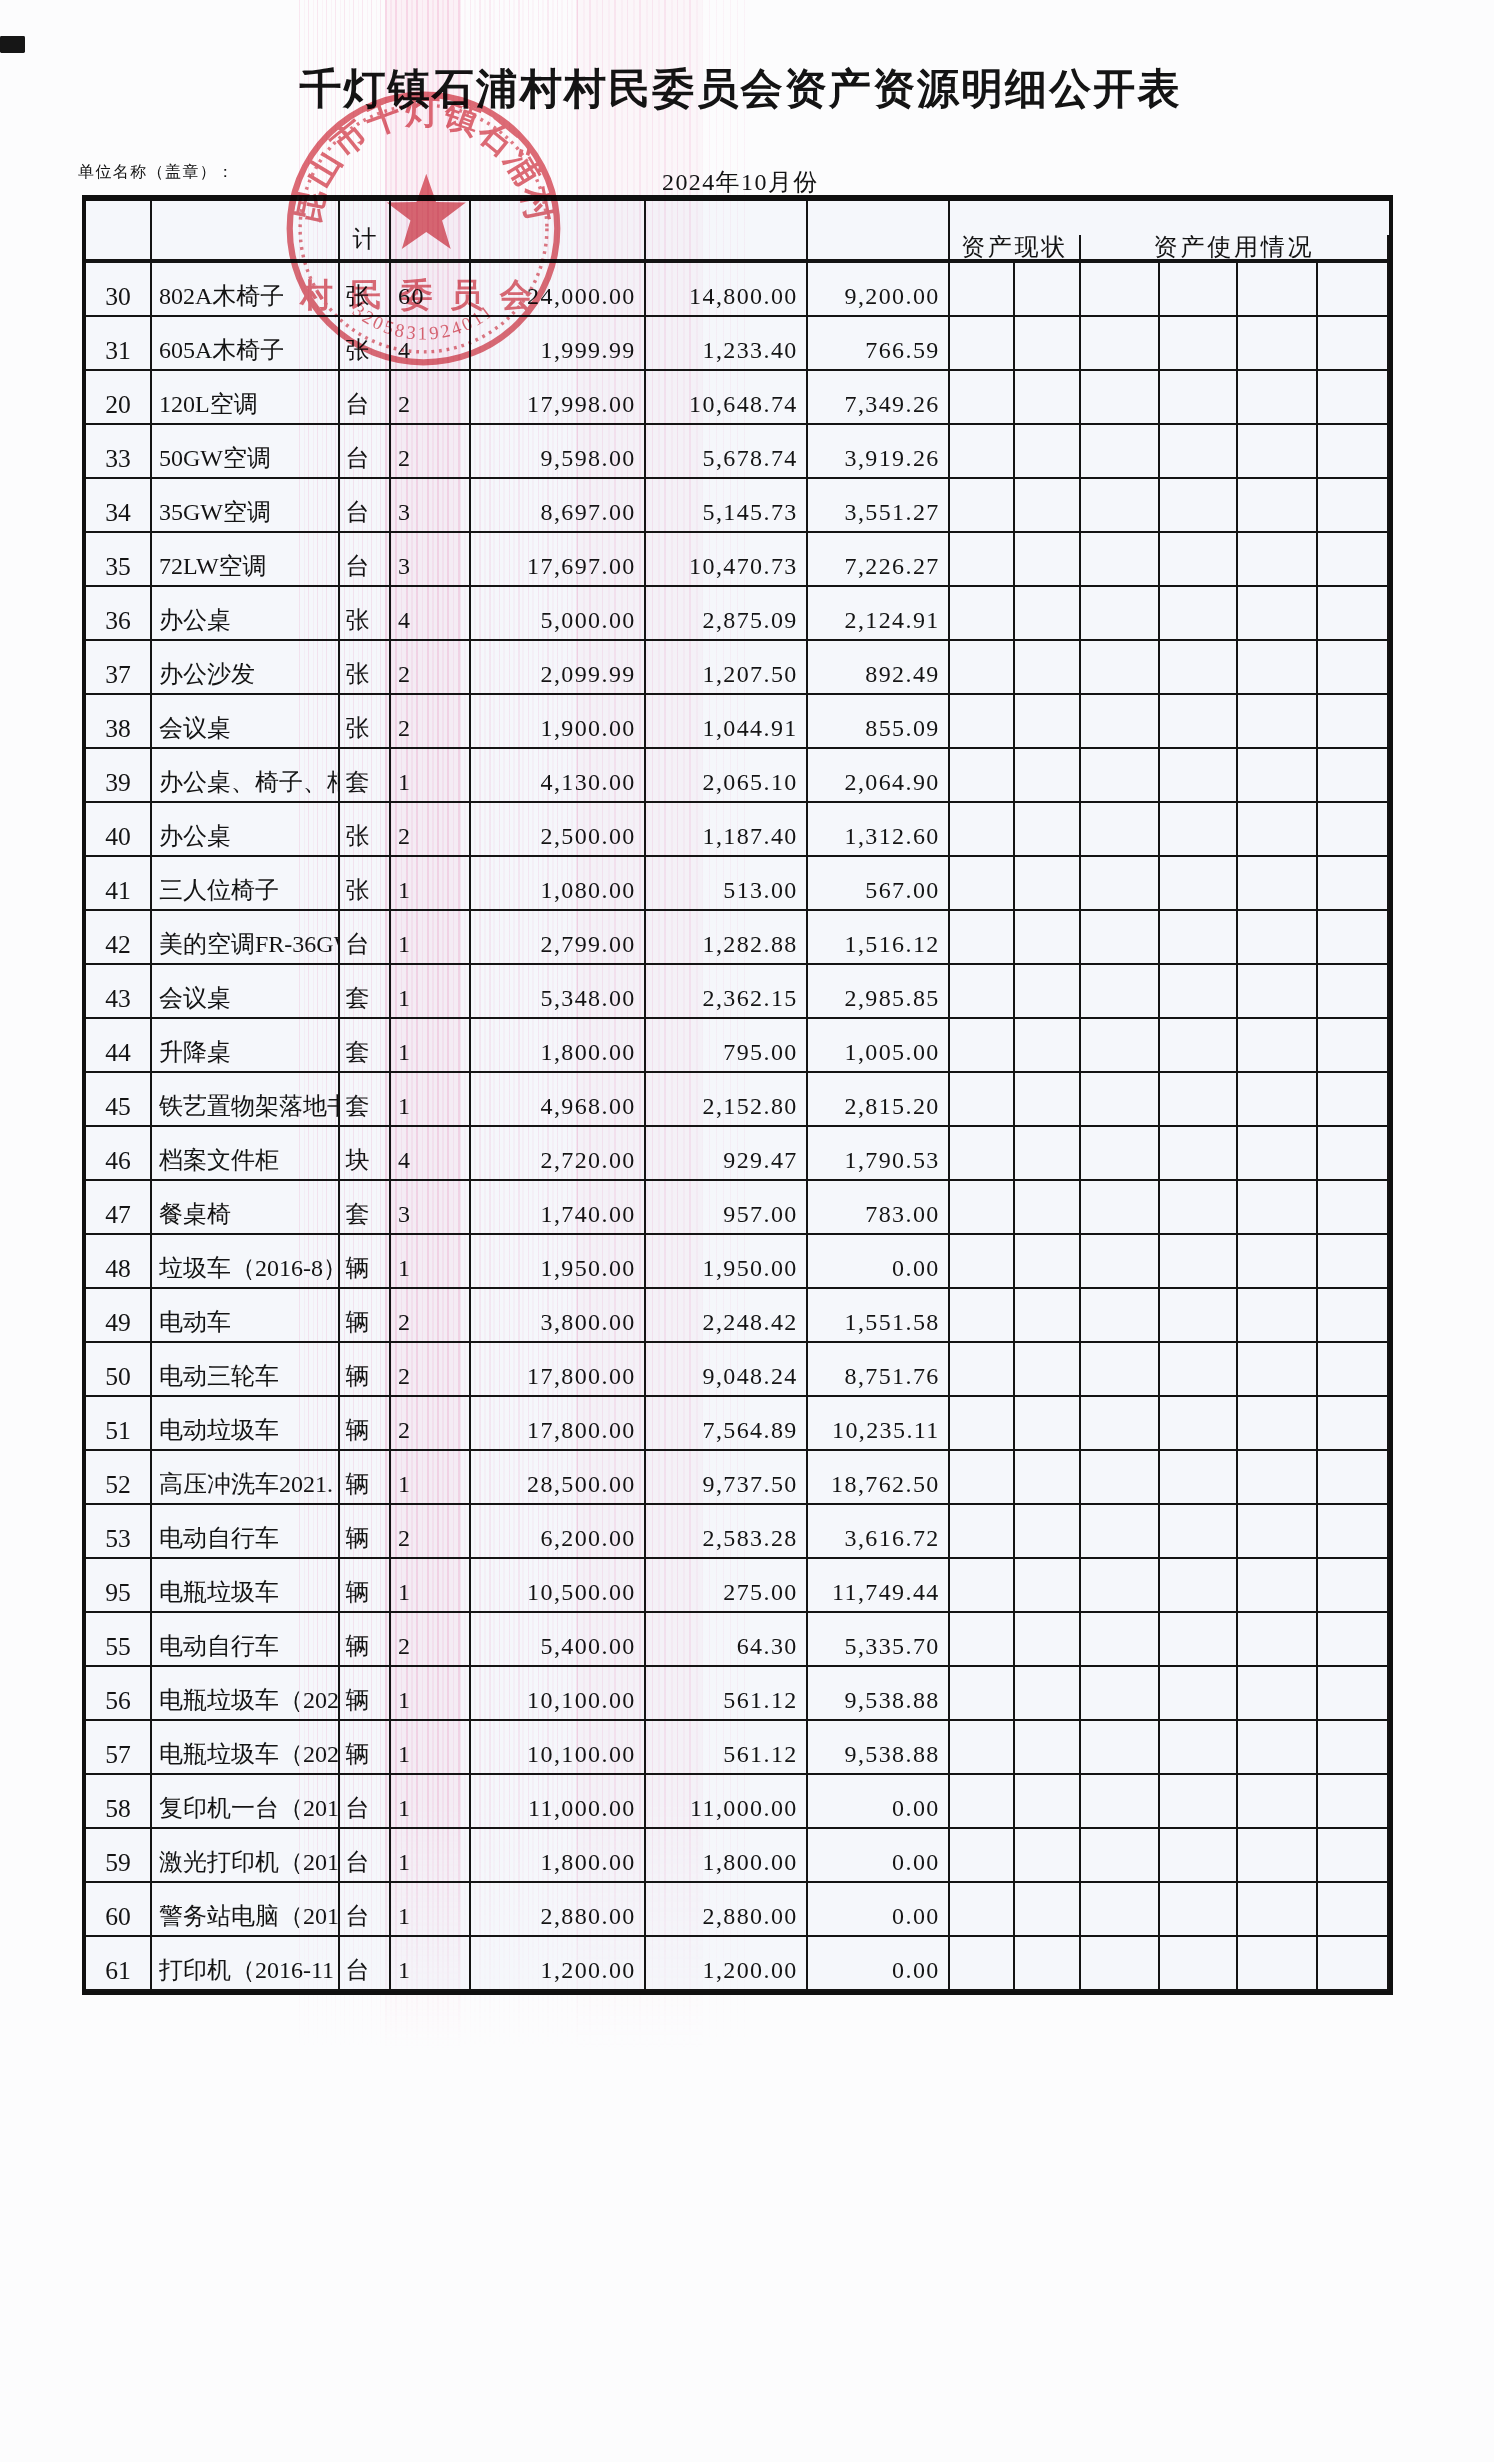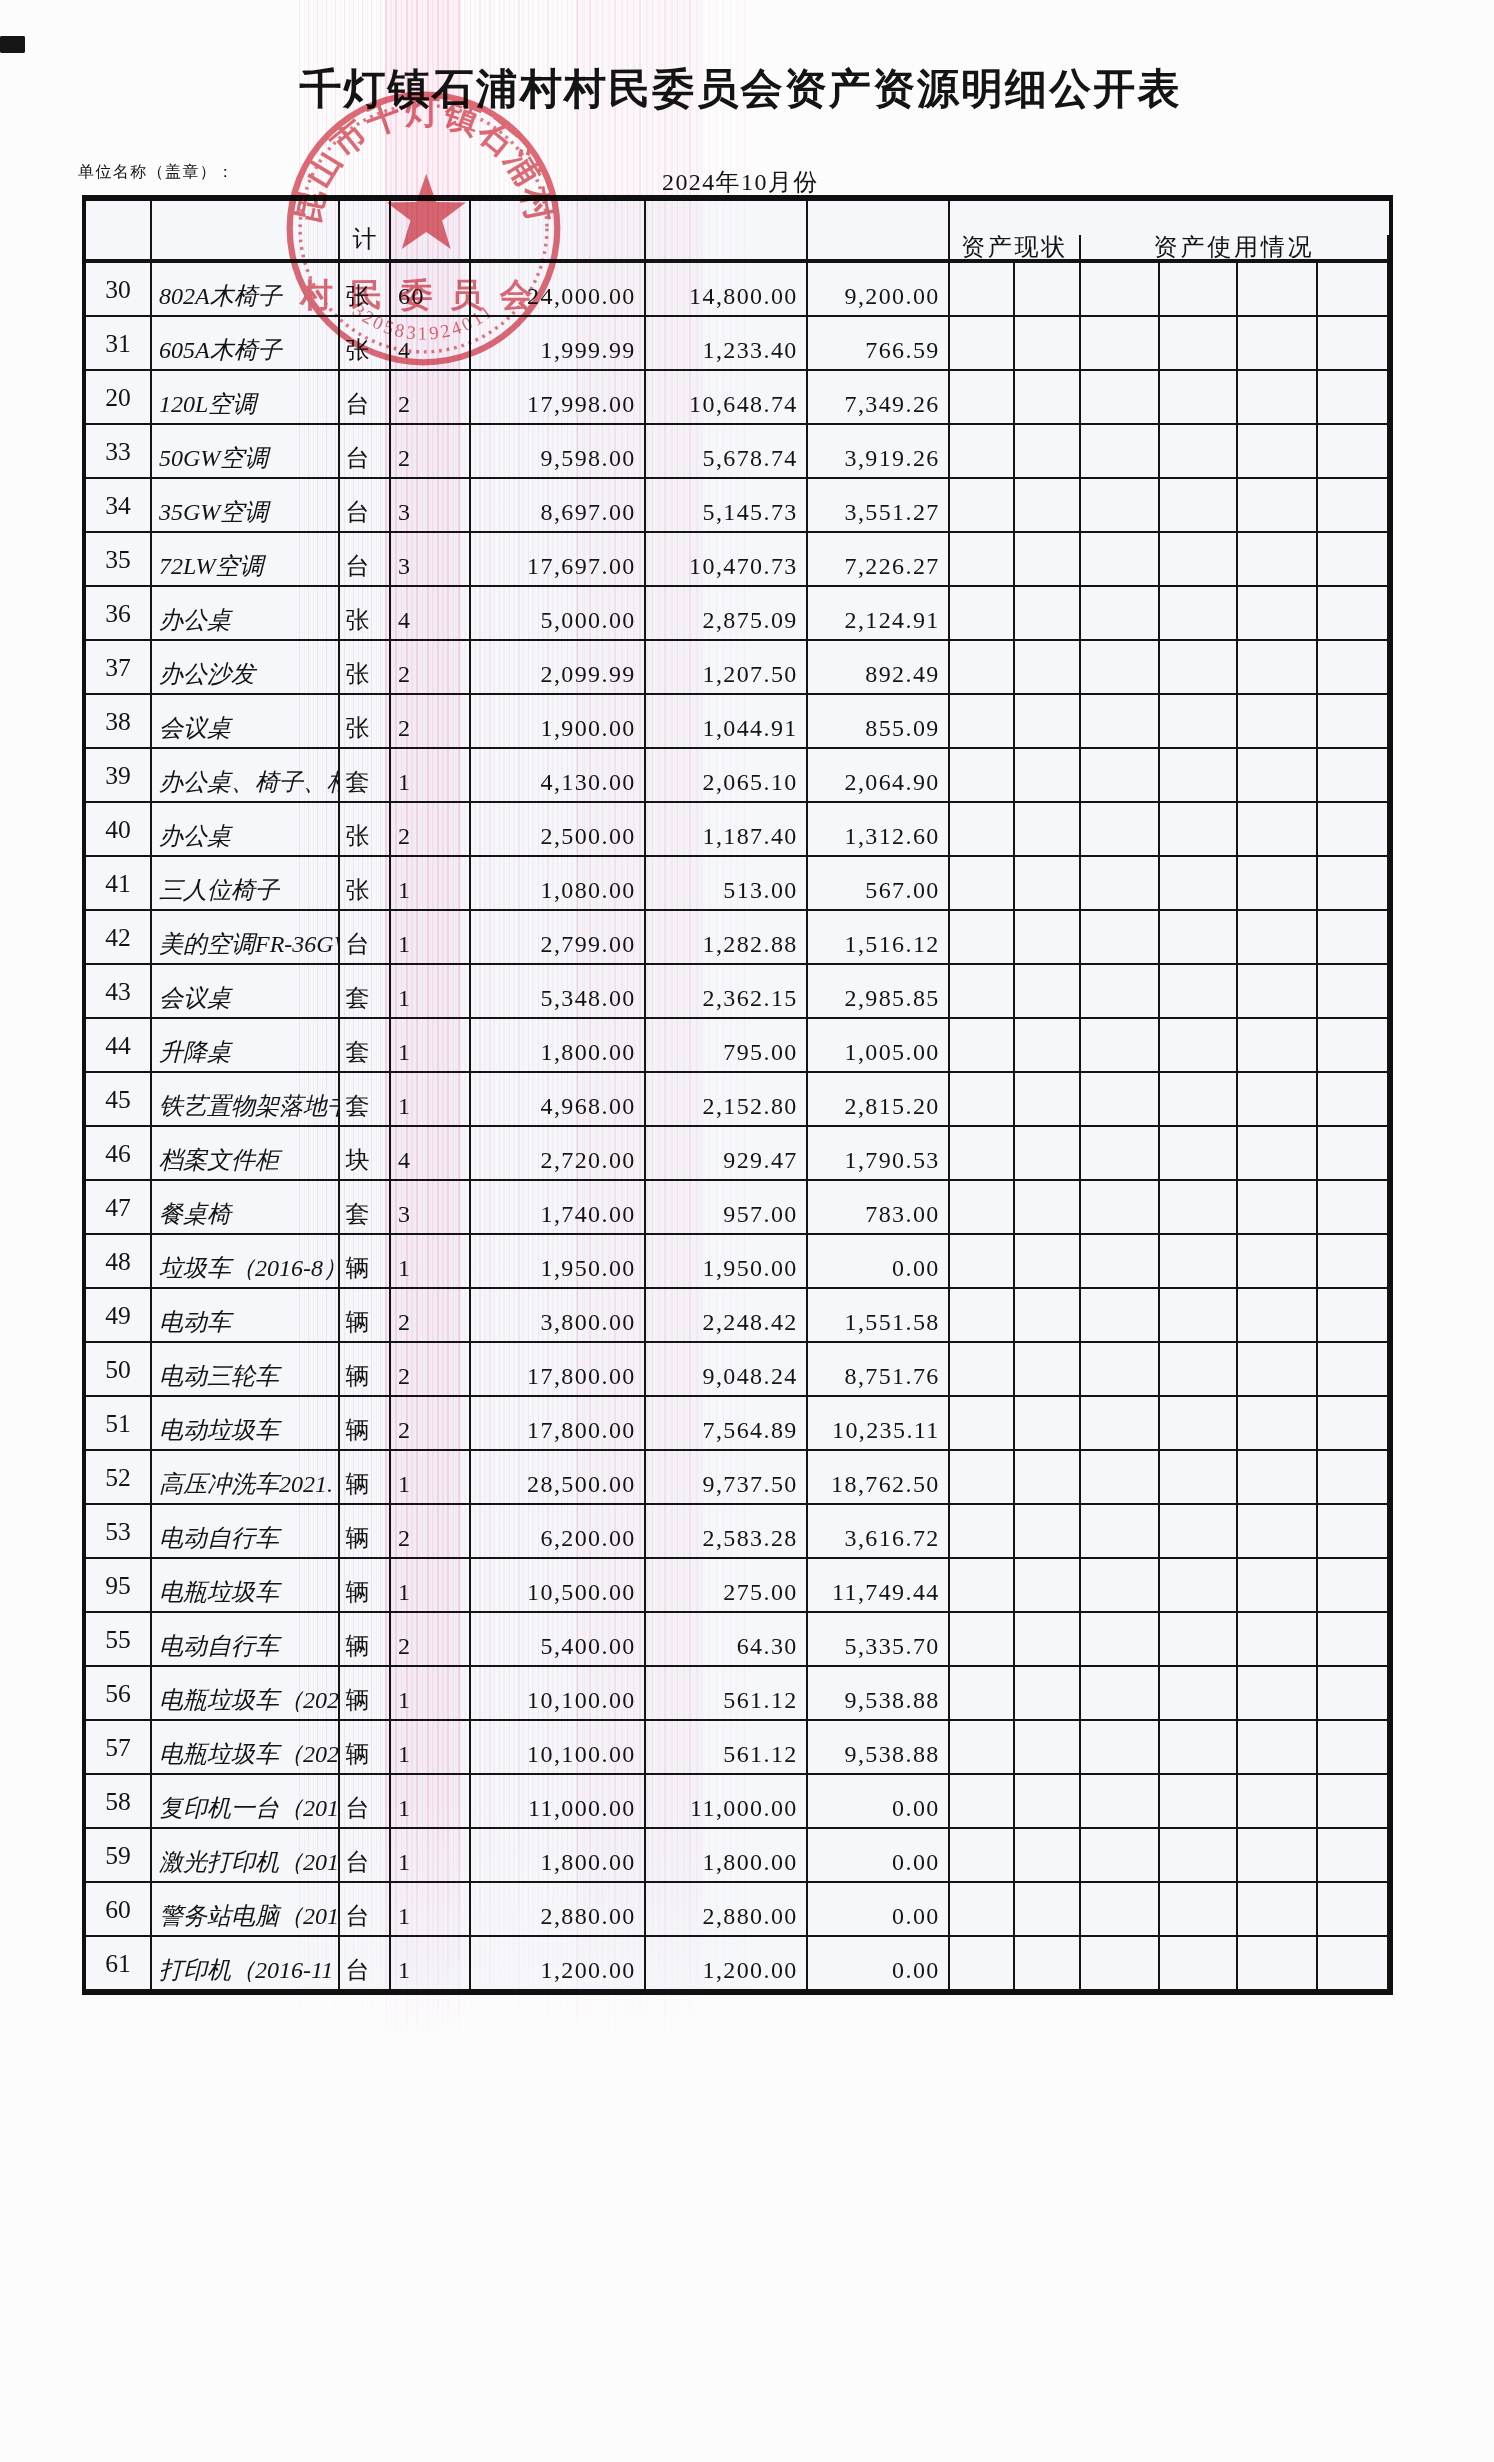--- a/index.html
+++ b/index.html
@@ -33,22 +33,22 @@
   .cell{
     border-right:2.8px solid #141414;border-bottom:2.8px solid #141414;
     box-sizing:border-box;display:flex;overflow:hidden;
     font-size:24px;line-height:1.1;
   }
   .hcell{border-bottom-width:4.2px;}
   .h-status{grid-column:8/10;}
   .h-usage{grid-column:10/14;text-align:center;}
   .h-center{align-items:center;justify-content:center;letter-spacing:2.8px;margin-top:34px;}
   .h-tally{align-items:flex-end;justify-content:center;padding-bottom:7px;}
-  .c-no{align-items:flex-start;justify-content:center;padding-top:13px;font-size:25.6px;text-align:right;}
-  .c-name{align-items:flex-end;padding:0 0 5.5px 7px;white-space:nowrap;font-style:italic;}
+  .c-no{align-items:flex-start;justify-content:center;padding-top:20px;font-size:25.6px;text-align:right;}
+  .c-name{align-items:flex-end;padding:0 0 5.5px 7px;white-space:nowrap;}
   .c-unit{align-items:flex-end;padding:0 0 5.5px 5.5px;}
   .c-qty{align-items:flex-end;padding:0 0 5.5px 7px;letter-spacing:1.4px;}
   .c-val{align-items:flex-end;justify-content:flex-end;padding:0 8.3px 5.5px 0;letter-spacing:1.4px;white-space:nowrap;}
   .c-empty{}
   
   .stamp{position:absolute;left:271px;top:76px;width:305px;height:305px;opacity:.84;mix-blend-mode:multiply;}
   
   .streak{position:absolute;top:0;height:2049px;pointer-events:none;mix-blend-mode:multiply;
     -webkit-mask-image:linear-gradient(#000 88%,transparent);mask-image:linear-gradient(#000 88%,transparent);}
   .streak.a{left:299px;width:82px;background:

